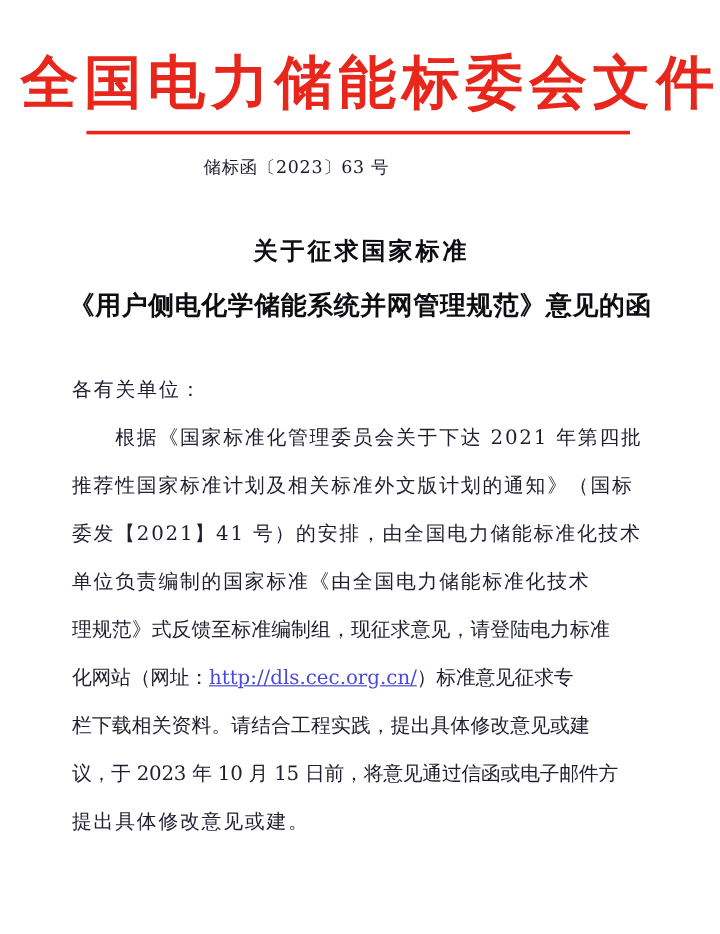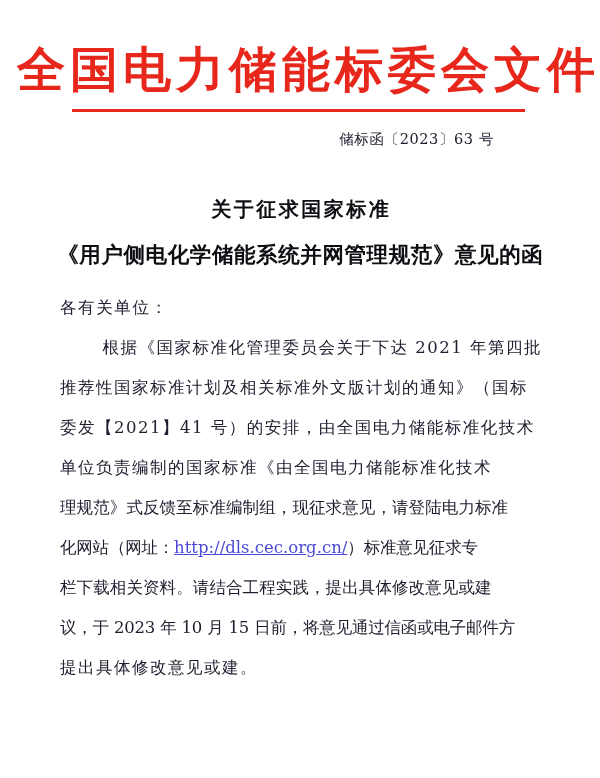--- a/index.html
+++ b/index.html
@@ -47,21 +47,21 @@
     height: 3px;
     background: #e8271c;
   }
 
   
   .doc-number {
     position: absolute;
     top: 130px;
     left: 0;
     width: 556px;
-    text-align: right;
+    text-align: center;
     padding-right: 62px;
     box-sizing: border-box;
     font-size: 14.5px;
     color: #1a1a2a;
     letter-spacing: 0.6px;
     white-space: nowrap;
   }
 
   
   .doc-title {
@@ -83,42 +83,41 @@
   .doc-title-line2 {
     top: 240px;
     font-size: 21.5px;
     letter-spacing: 0.6px;
     text-indent: 0.6px;
   }
 
   
   .body-block {
     position: absolute;
-    top: 288px;
+    top: 305px;
     left: 60px;
     width: 482px;
   }
   .body-line {
     font-family: "DejaVu Serif", "Liberation Serif", serif;
     font-size: 16.5px;
     color: #1e1e2e;
     line-height: 40px;
     height: 40px;
     white-space: nowrap;
   }
   .salutation {
     letter-spacing: 1.6px;
   }
   .justified {
     
     letter-spacing: 0.2px;
   }
   .indent2 {
     padding-left: 36px;
-    text-align: right;
   }
   .link {
     color: #4a4ad6;
     text-decoration: underline;
     font-family: "DejaVu Serif", "Liberation Serif", serif;
     letter-spacing: 0px;
   }
   .sp-med  { letter-spacing: 1.5px; }
   .sp-tight{ letter-spacing: 0.1px; }
   .sp-none { letter-spacing: -0.2px; }

